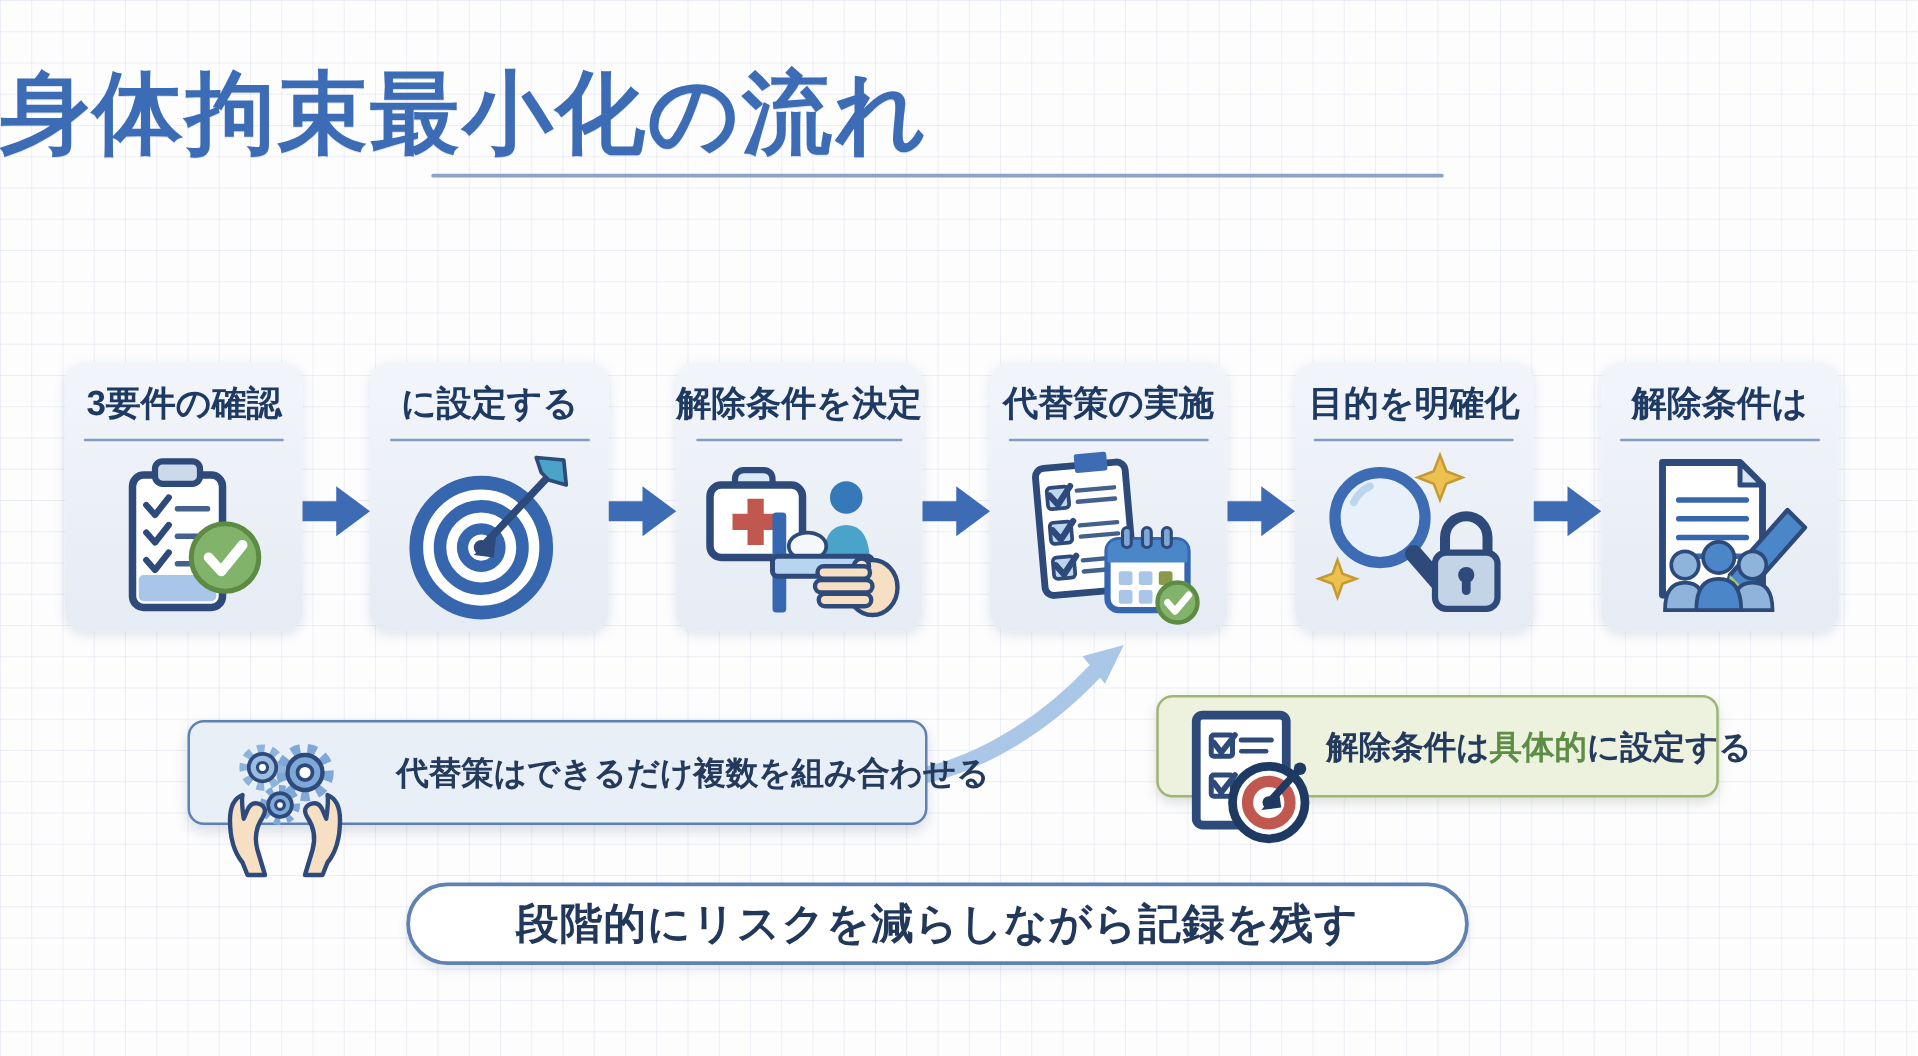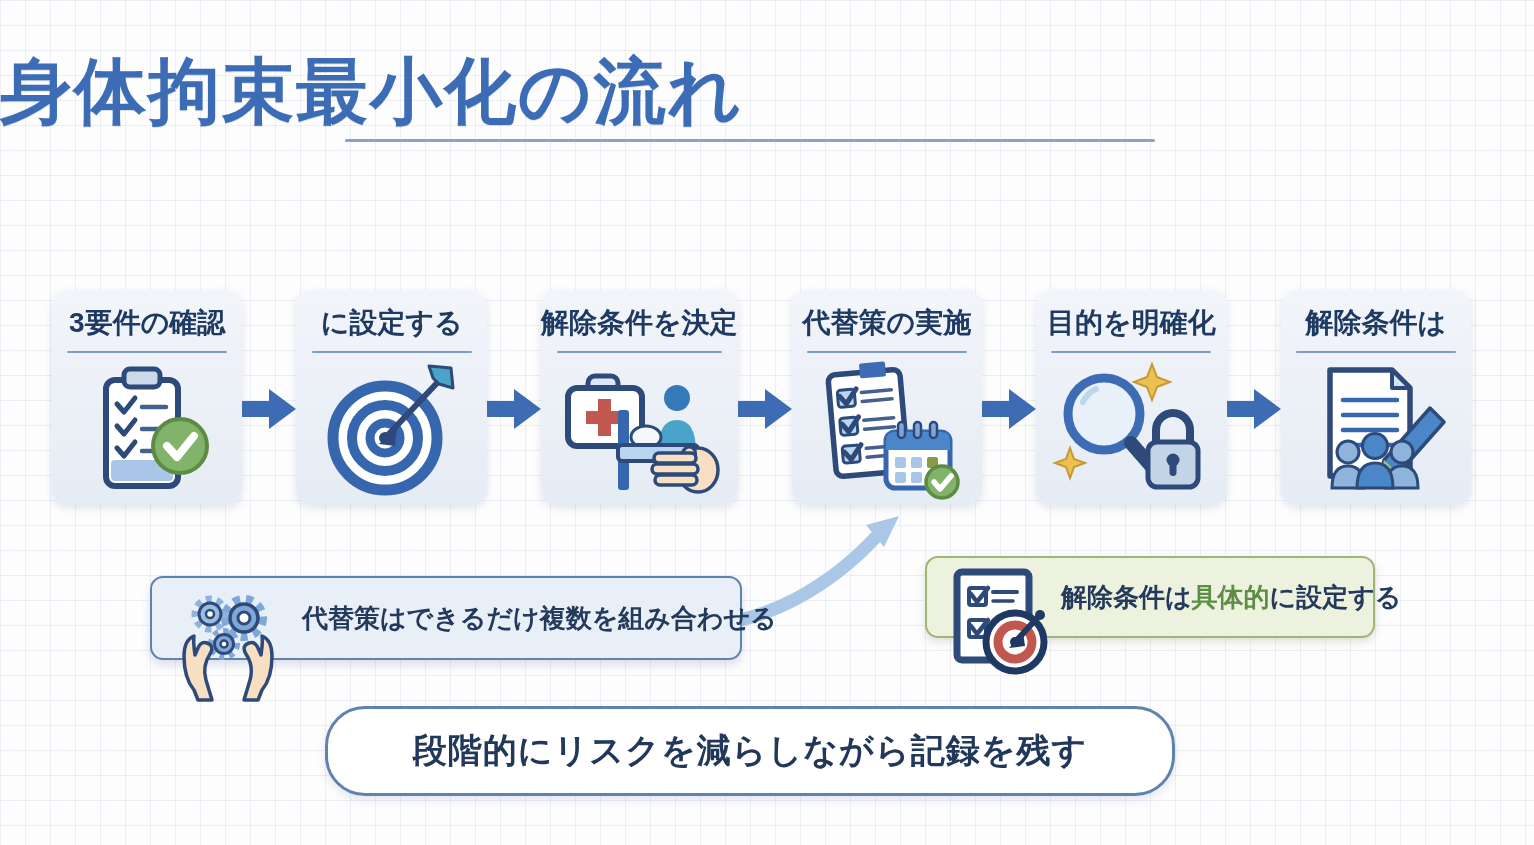--- a/index.html
+++ b/index.html
@@ -47,36 +47,37 @@
   .flow-gap svg{transform:translateY(11px);overflow:visible;}
   
   .note{
     position:absolute;display:flex;align-items:center;box-sizing:border-box;
     border-radius:13px;
   }
   .note-blue{
     left:150px;top:576px;width:592px;height:84px;
     background:#e9eff7;border:2px solid #5f82b0;
     box-shadow:0 5px 10px rgba(80,100,140,.20);
+    padding-left:15px;
   }
   .note-blue .note-text{padding-left:150px;font-size:26px;font-weight:700;color:#243a5c;white-space:nowrap;}
   .note-green{
     left:925px;top:556px;width:450px;height:82px;
     background:#edf2df;border:2px solid #9fb574;
     box-shadow:0 4px 9px rgba(110,125,90,.22);
   }
   .note-green .note-text{padding-left:134px;font-size:26px;font-weight:700;color:#243a5c;white-space:nowrap;}
   .note-icon{position:absolute;left:18px;top:6px;overflow:visible;}
   .hl-green{color:#5e8e46;}
   
   .curve-arrow{position:absolute;left:688px;top:498px;z-index:1;overflow:visible;}
   .note{z-index:2;}
   
   .footer-pill{
-    position:absolute;left:325px;top:706px;width:850px;height:90px;
+    position:absolute;left:325px;top:706px;width:850px;height:66px;
     background:#ffffff;border:3px solid #5f82b0;border-radius:40px;
     box-shadow:0 4px 8px rgba(90,110,150,.15);
     display:flex;align-items:center;justify-content:center;box-sizing:border-box;
   }
   .footer-text{font-size:34px;font-weight:800;color:#22385a;letter-spacing:1px;white-space:nowrap;}
 </style>
 </head>
 <body>
 
 <div class="canvas">

